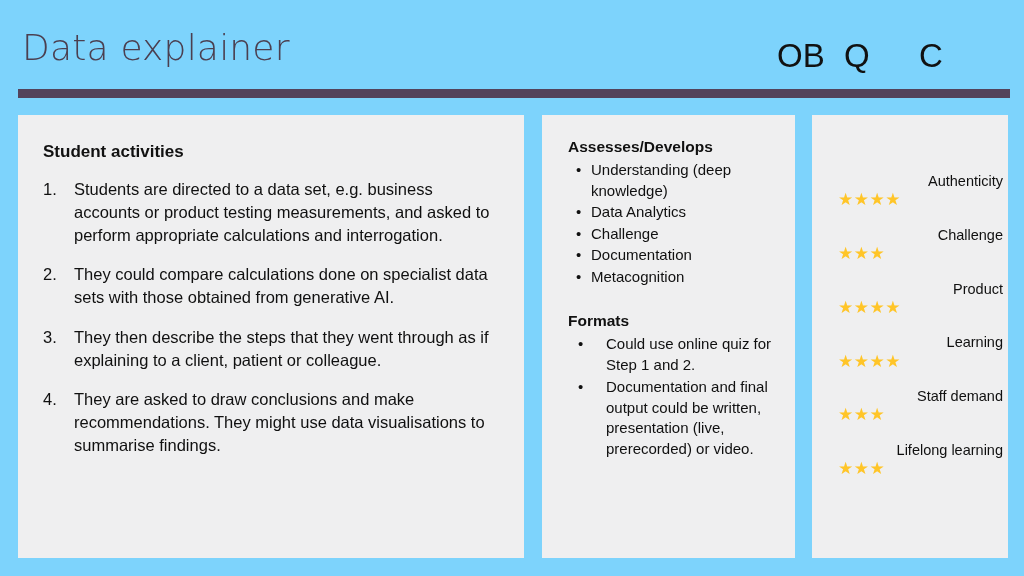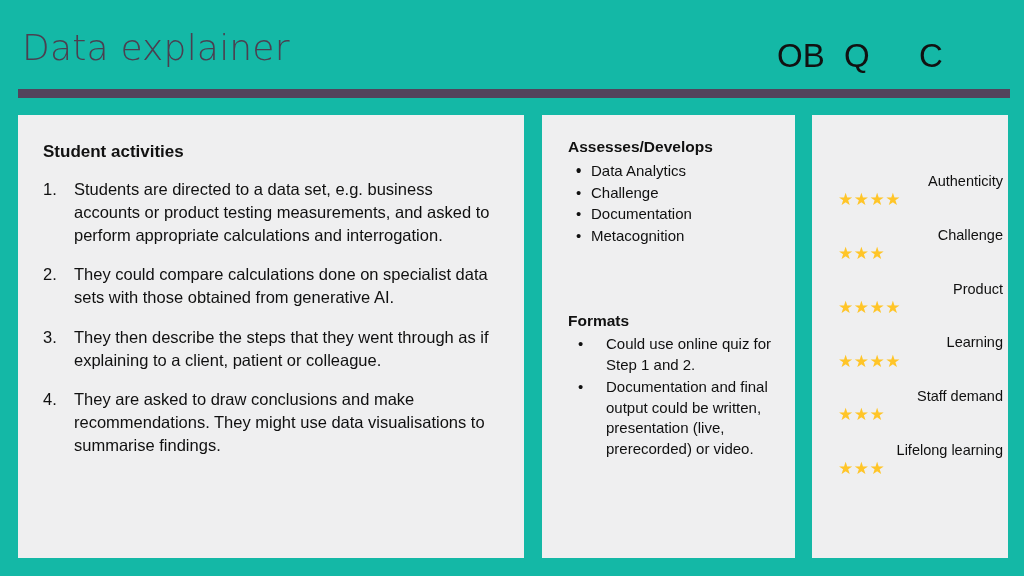--- a/index.html
+++ b/index.html
@@ -12,21 +12,21 @@
     background: #f7f7f8;
     font-family: "Liberation Sans", sans-serif;
     overflow: hidden;
     position: relative;
   }
   #slide {
     position: absolute;
     left: 0; top: 0;
     width: 1024px;
     height: 576px;
-    background: #14b8a6;
+    background: #7dd3fc;
   }
 
   
   #header-title {
     position: absolute;
     left: 22px;
     top: 26px;
     font-size: 36px;
     font-weight: 300;
     letter-spacing: 0.2px;
@@ -217,20 +217,21 @@
 
     </div>
   </div>
 
   <div class="panel" id="panel-assessment">
 
     <div class="mid-heading" id="assesses-heading">Assesses/Develops</div>
     <div class="mid-list" id="assesses-list">
       <div class="mid-item">
         <span class="mid-bullet">•</span>
+        <span>Understanding (deep knowledge)</span>
       </div>
       <div class="mid-item">
         <span class="mid-bullet">•</span>
         <span>Data Analytics</span>
       </div>
       <div class="mid-item">
         <span class="mid-bullet">•</span>
         <span>Challenge</span>
       </div>
       <div class="mid-item">

